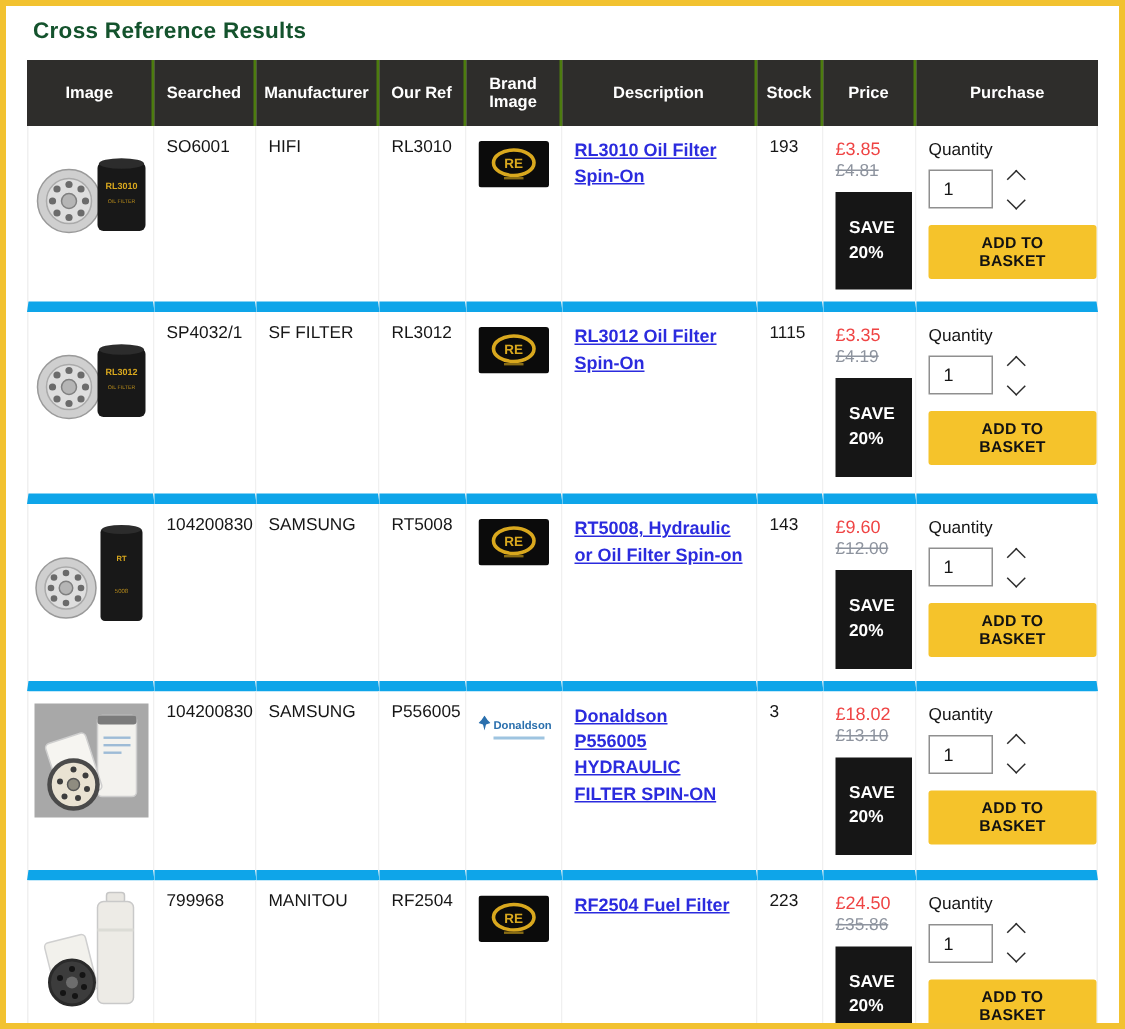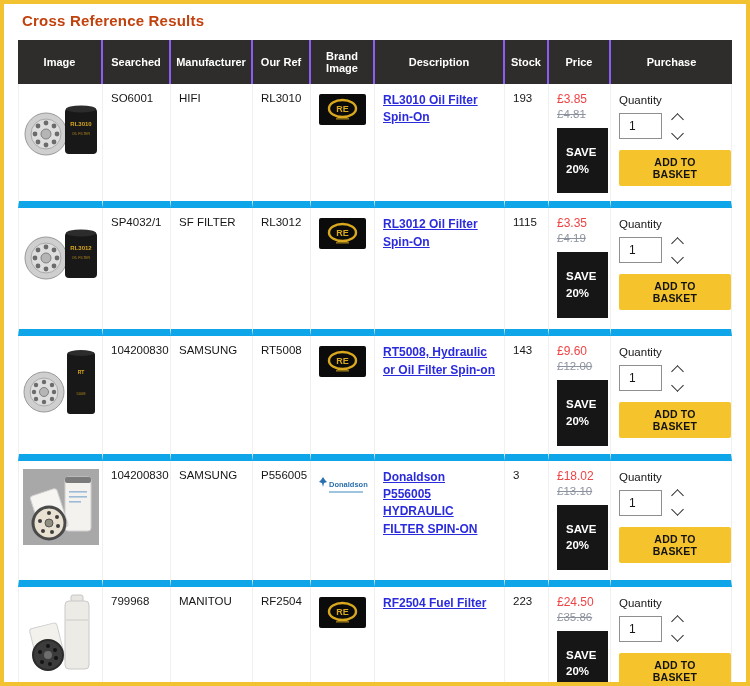--- a/index.html
+++ b/index.html
@@ -5,27 +5,27 @@
   html,body{margin:0;padding:0;}
   body{
     width:750px;height:686px;box-sizing:border-box;
     border:4px solid #F2C230;background:#fff;
     font-family:"Liberation Sans", sans-serif;color:#161616;
     overflow:hidden;
   }
   .page{padding:4px 14px 0 14px;}
   .page-title{
     font-size:15px;font-weight:bold;margin:4px 0 11px 4px;
-    color:#c2410c;letter-spacing:.2px;
+    color:#14532d;letter-spacing:.2px;
   }
   table.xref{border-collapse:separate;border-spacing:0;width:714px;table-layout:fixed;}
   thead th{
     background:#2E2D2B;color:#fff;font-size:11px;font-weight:bold;
     text-align:center;vertical-align:middle;height:44px;
-    border-right:2px solid #8b5cf6;padding:2px 4px;box-sizing:border-box;
+    border-right:2px solid #4d7c0f;padding:2px 4px;box-sizing:border-box;
   }
   thead th:last-child{border-right:none;}
   tbody td{
     border-bottom:7px solid #0ea5e9;border-right:1px solid #F0F0F0;
     vertical-align:top;padding:8px 8px;font-size:11.5px;box-sizing:content-box;
     background:#fff;
   }
   tbody td:first-child{border-left:1px solid #F0F0F0;}
   tr.row-0 td{height:99px;} tr.row-1 td{height:103px;} tr.row-2 td{height:79px;}
   tr.row-3 td{height:101px;} tr.row-4 td{height:85px;}

